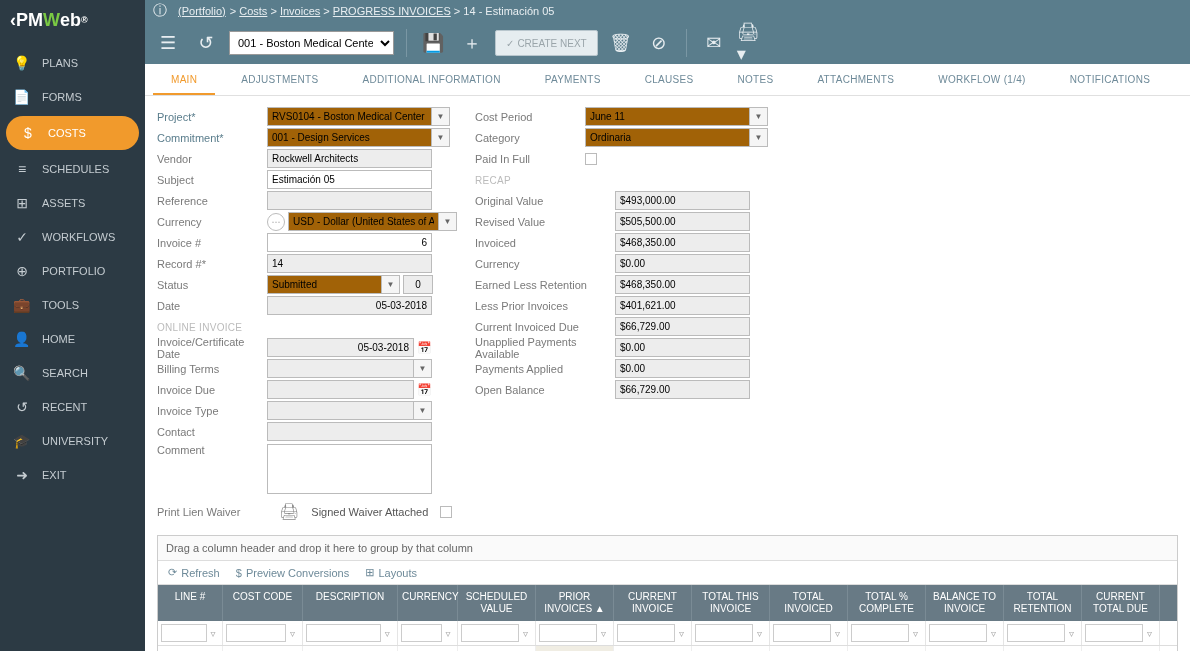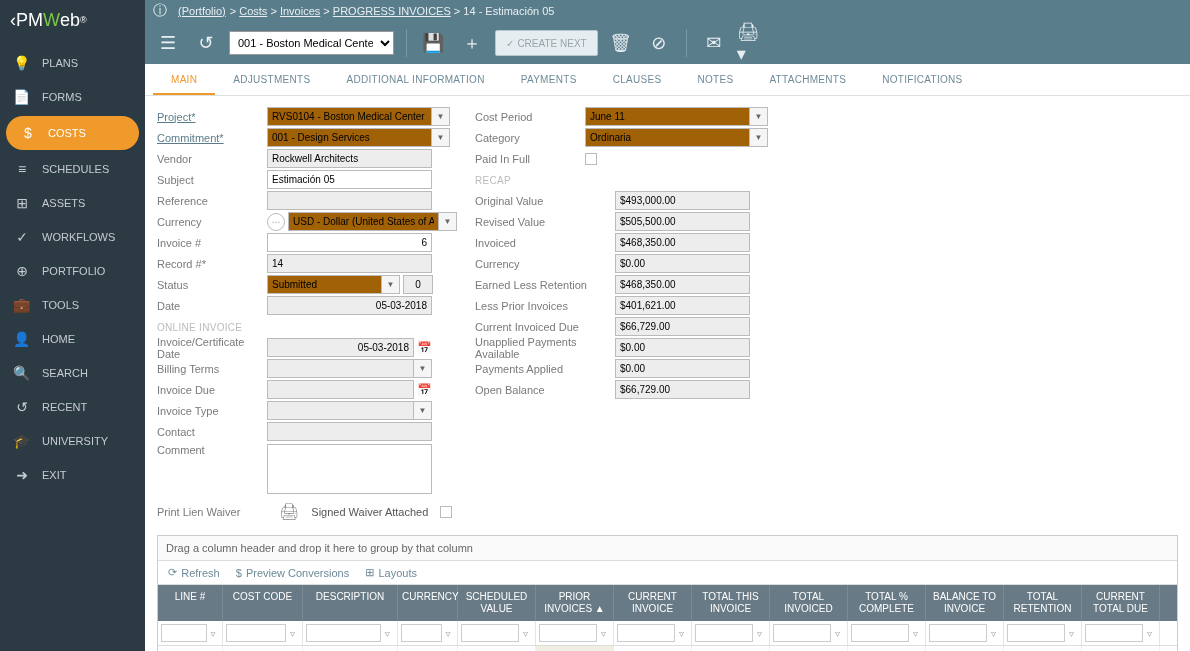--- a/index.html
+++ b/index.html
@@ -1,41 +1,41 @@
 <!DOCTYPE html>
 <html><head>
 <meta charset="utf-8">
 <style>
 *{box-sizing:border-box;margin:0;padding:0;font-family:Arial,Helvetica,sans-serif}
 body{background:#fff;font-size:11px;color:#555;overflow:hidden}
 .app{display:flex;height:651px;width:1190px}
 .side{width:145px;background:#2c3a44;color:#b0b8be;display:flex;flex-direction:column}
-.logo{height:40px;background:#2c3a44;display:flex;align-items:center;padding:0 10px;font-size:18px;font-weight:normal;color:#fff}
+.logo{height:40px;background:#2c3a44;display:flex;align-items:center;padding:0 10px;font-size:18px;font-weight:bold;color:#fff}
 .logo .w{color:#7ac943}
 .nav{flex:1;padding-top:6px}
 .nav-item{display:flex;align-items:center;gap:12px;padding:9px 14px;font-size:11px;cursor:pointer;color:#c5ccd1}
 .nav-item.active{background:#f19a2c;color:#fff;border-radius:18px;margin:2px 6px}
 .nav-item .ic{width:16px;height:16px;display:flex;align-items:center;justify-content:center;font-size:14px}
 .main{flex:1;display:flex;flex-direction:column;background:#fff}
 .bc{height:22px;background:#5a7d8c;color:#e8eef1;display:flex;align-items:center;padding:0 8px;font-size:11px;gap:4px}
 .bc a{color:#e8eef1;text-decoration:underline;cursor:pointer}
 .tbar{height:42px;background:#5a7d8c;display:flex;align-items:center;padding:0 8px;gap:8px}
 .tbtn{width:30px;height:30px;display:flex;align-items:center;justify-content:center;color:#e8eef1;font-size:18px;cursor:pointer}
 .tsel{height:24px;border:1px solid #999;background:#fff;font-size:11px;padding:0 4px;width:165px}
 .tbar .sep{width:1px;height:28px;background:#7a97a4;margin:0 4px}
 .cnext{height:26px;border:1px solid #b8c6cd;background:#e6edf0;color:#9aa5aa;padding:0 10px;font-size:10px;display:flex;align-items:center;gap:3px;border-radius:2px}
-.tabs{height:32px;border-bottom:1px solid #e0e0e0;display:flex;padding:0 8px;gap:0;background:#fff}
+.tabs{height:32px;border-bottom:1px solid #e0e0e0;display:flex;padding:0 8px;gap:8px;background:#fff}
 .tab{padding:10px 18px 8px;font-size:10px;color:#6e8a99;cursor:pointer;letter-spacing:.3px}
 .tab.active{color:#f19a2c;border-bottom:2px solid #f19a2c}
 .form-area{flex:1;overflow:auto;padding:10px 12px}
 .cols{display:flex;gap:18px}
 .col{flex:0 0 auto}
 .frow{display:flex;align-items:center;height:21px;margin-bottom:0}
 .flabel{width:110px;font-size:11px;color:#7a7a7a}
-.flabel.blue{color:#5a7d8c;text-decoration:underline;cursor:pointer}
+.flabel.blue{color:#5a7d8c;cursor:pointer}
 .finp{height:19px;border:1px solid #bbb;background:#fff;font-size:10px;padding:0 4px;width:165px}
 .finp.sel{background:#a16207}
 .finp.ro{background:#ededed}
 .finp.sm{width:30px;text-align:center}
 .finp.num{text-align:right}
 .recap .finp{width:135px;text-align:left;background:#ededed}
 .recap .flabel{width:140px}
 .divlbl{font-size:10px;color:#bbb;margin:6px 0 4px;letter-spacing:.3px}
 .selwrap{display:flex}
 .selwrap .finp{flex:1}
@@ -146,20 +146,21 @@
 </div>
 
 <div class="tabs" id="tabs">
         <span class="tab active">MAIN</span>
         <span class="tab">ADJUSTMENTS</span>
         <span class="tab">ADDITIONAL INFORMATION</span>
         <span class="tab">PAYMENTS</span>
         <span class="tab">CLAUSES</span>
         <span class="tab">NOTES</span>
         <span class="tab">ATTACHMENTS</span>
+        <span class="tab">WORKFLOW (1/4)</span>
         <span class="tab">NOTIFICATIONS</span>
       </div>
 
 <div class="form-area">
 <div class="cols">
 <div class="col" style="width:300px">
 <div class="frow">
               <span class="flabel blue">Project*</span>
               <div class="selwrap">
                 <input class="finp sel" value="RVS0104 - Boston Medical Center" style="">

